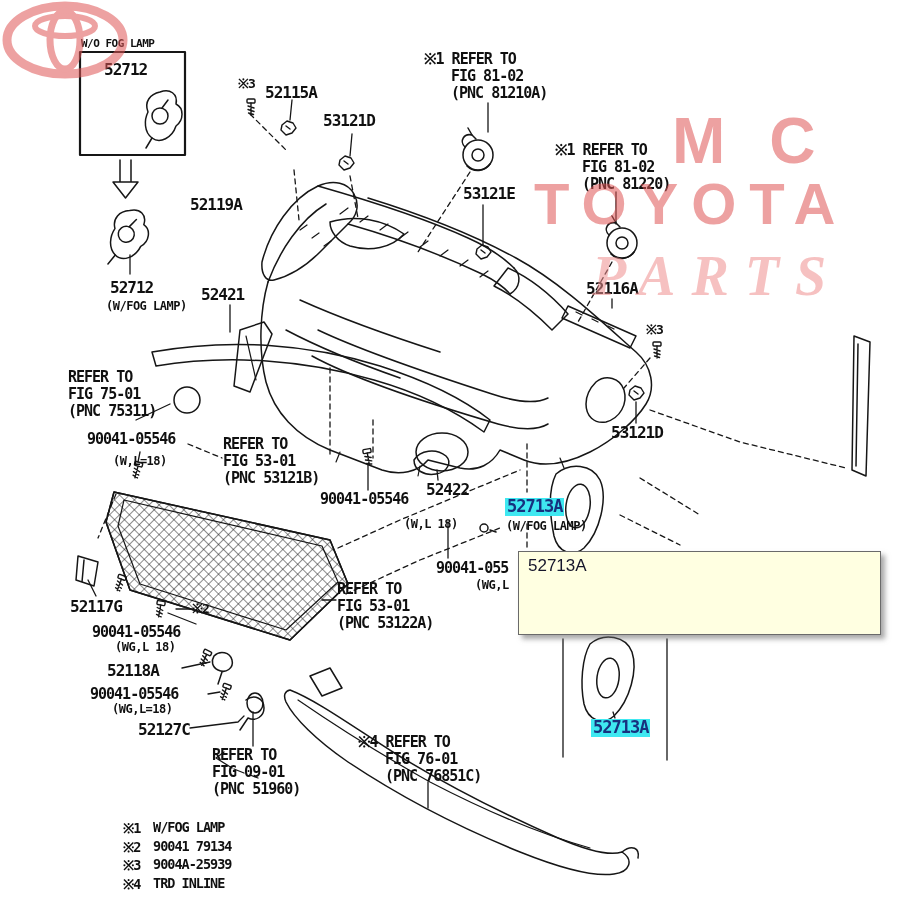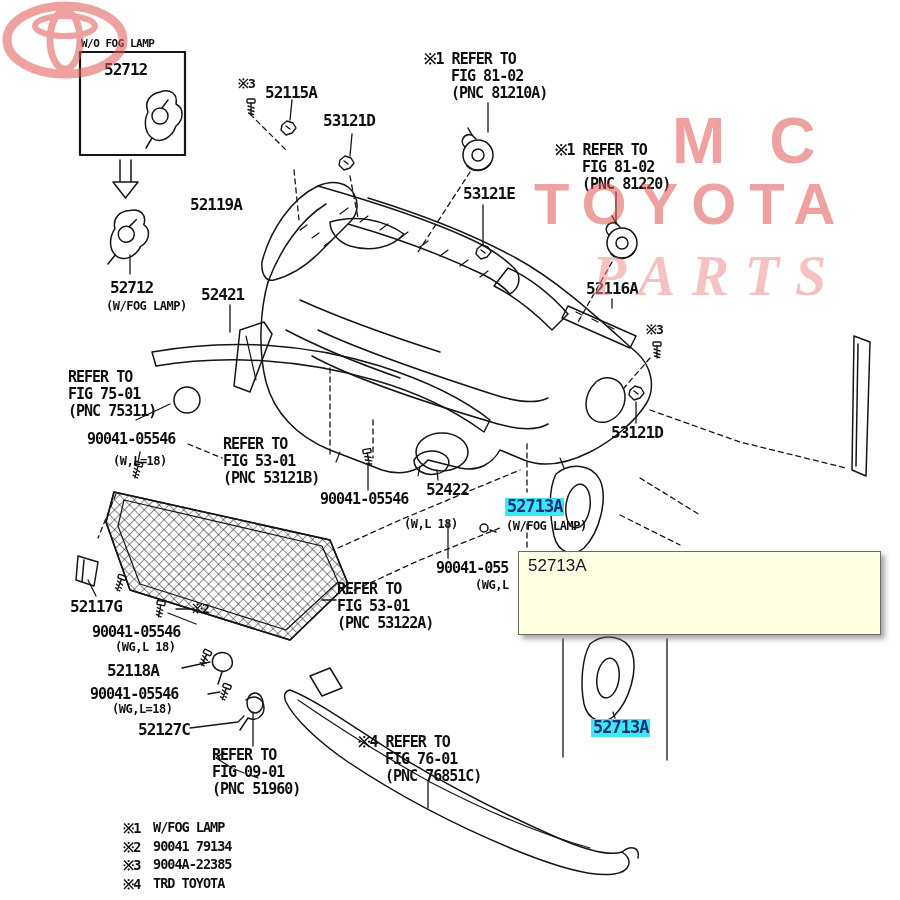--- a/index.html
+++ b/index.html
@@ -282,20 +282,20 @@
       <div class="legend-row">
         <span class="legend-marker">※1</span>
         <span>W/FOG LAMP</span>
       </div>
       <div class="legend-row">
         <span class="legend-marker">※2</span>
         <span>90041 79134</span>
       </div>
       <div class="legend-row">
         <span class="legend-marker">※3</span>
-        <span>9004A-22385</span>
+        <span>9004A-25939</span>
       </div>
       <div class="legend-row">
         <span class="legend-marker">※4</span>
-        <span>TRD TOYOTA</span>
+        <span>TRD INLINE</span>
       </div>
     </div>
 </div>
 
 </body></html>

